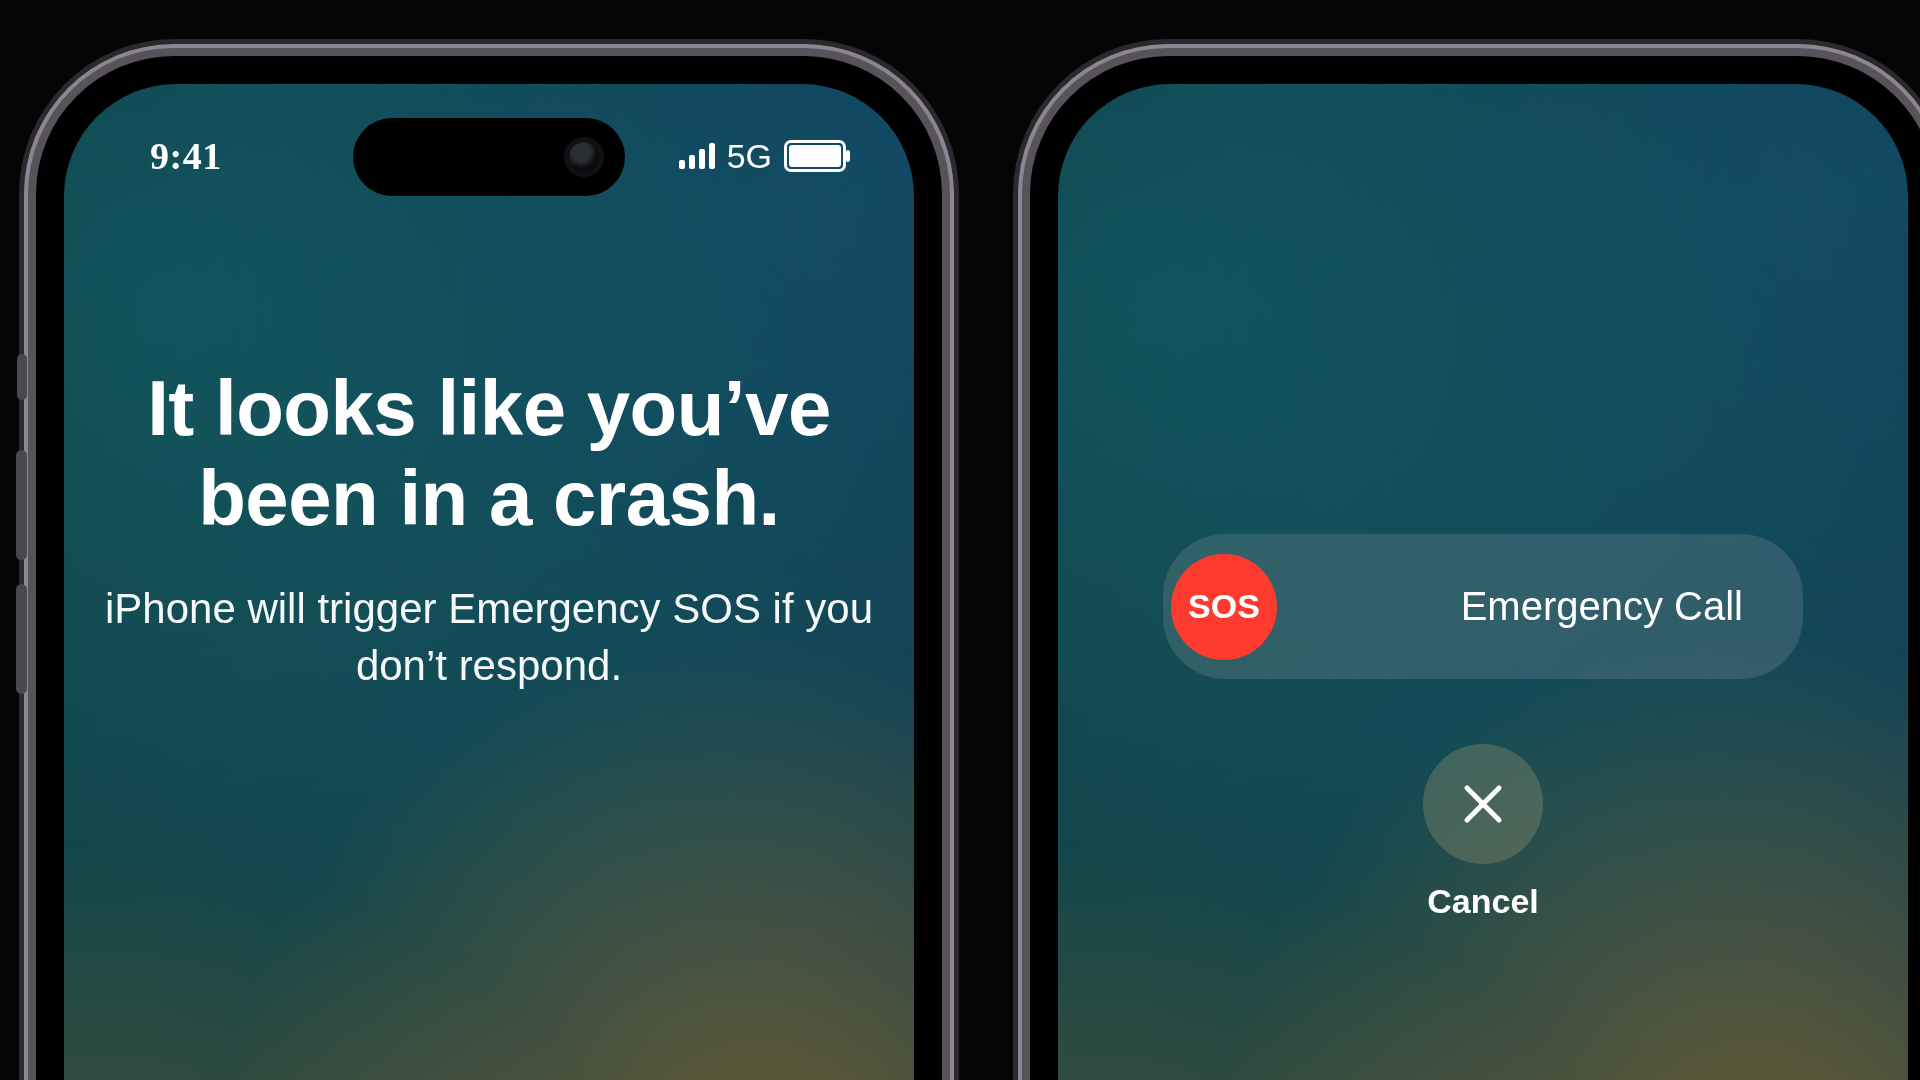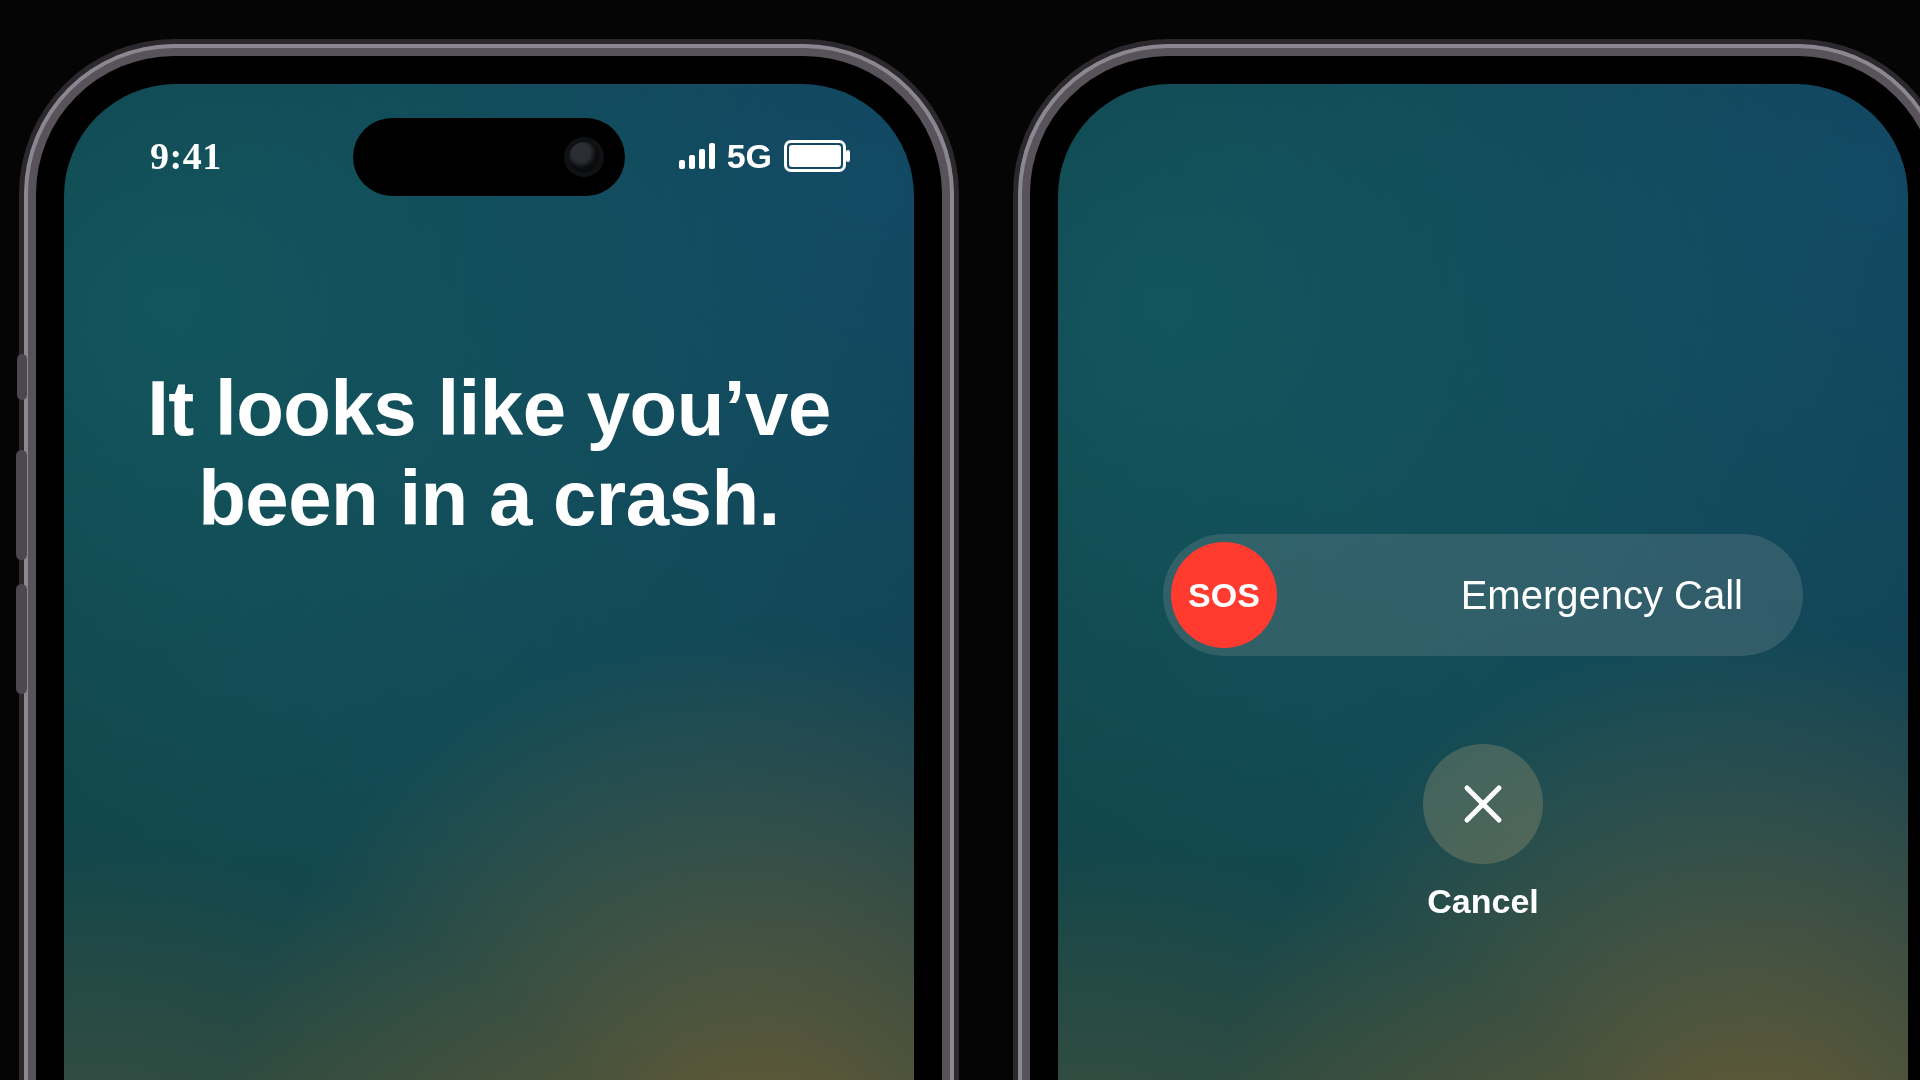--- a/index.html
+++ b/index.html
@@ -68,21 +68,21 @@
 
   
   .status{
     position:absolute;top:32px;left:0;right:0;height:80px;
     color:#fff;font-weight:600;
     display:flex;align-items:center;justify-content:space-between;
     padding:0 68px 0 86px;
   }
   .status .time{font-size:38px;letter-spacing:.5px;font-family:Liberation Serif, serif;}
   .status .right{display:flex;align-items:center;gap:12px;}
-  .status .net{font-size:34px;font-weight:700;}
+  .status .net{font-size:34px;font-weight:400;}
   .bars{display:flex;align-items:flex-end;gap:4px;height:26px;}
   .bars span{width:6px;background:#fff;border-radius:2px;}
   .bars span:nth-child(1){height:9px;}
   .bars span:nth-child(2){height:14px;}
   .bars span:nth-child(3){height:20px;}
   .bars span:nth-child(4){height:26px;}
   .batt{
     width:56px;height:26px;border:3px solid #fff;border-radius:7px;
     position:relative;
   }
@@ -98,21 +98,21 @@
     margin:0 0 38px 0;
     font-size:78px;font-weight:700;line-height:1.15;letter-spacing:-.5px;
   }
   .crash-copy p{
     margin:0;font-size:42px;font-weight:400;line-height:1.35;opacity:.96;
   }
 
   
   .sos-slider{
     position:absolute;left:50%;transform:translateX(-50%);
-    top:450px;width:640px;height:122px;border-radius:62px;
+    top:450px;width:640px;height:145px;border-radius:62px;
     background:rgba(160,165,170,.22);
     display:flex;align-items:center;
     color:#fff;
   }
   .sos-knob{
     width:106px;height:106px;border-radius:50%;
     background:#ff3b30;margin-left:8px;
     display:flex;align-items:center;justify-content:center;
     font-weight:800;font-size:34px;color:#fff;letter-spacing:0;
   }
@@ -161,20 +161,21 @@
               <span></span>
               <span></span>
           </span>
           <span class="net">5G</span>
           <span class="batt"></span>
         </span>
       </div>
 
       <div class="crash-copy">
         <h1>It looks like you’ve been in a crash.</h1>
+        <p>iPhone will trigger Emergency SOS if you don’t respond.</p>
       </div>
 
     </div>
   </div>
 </div>
 
 <div id="phone-right" class="phone">
 
   <div class="bezel">
     <div class="screen">

